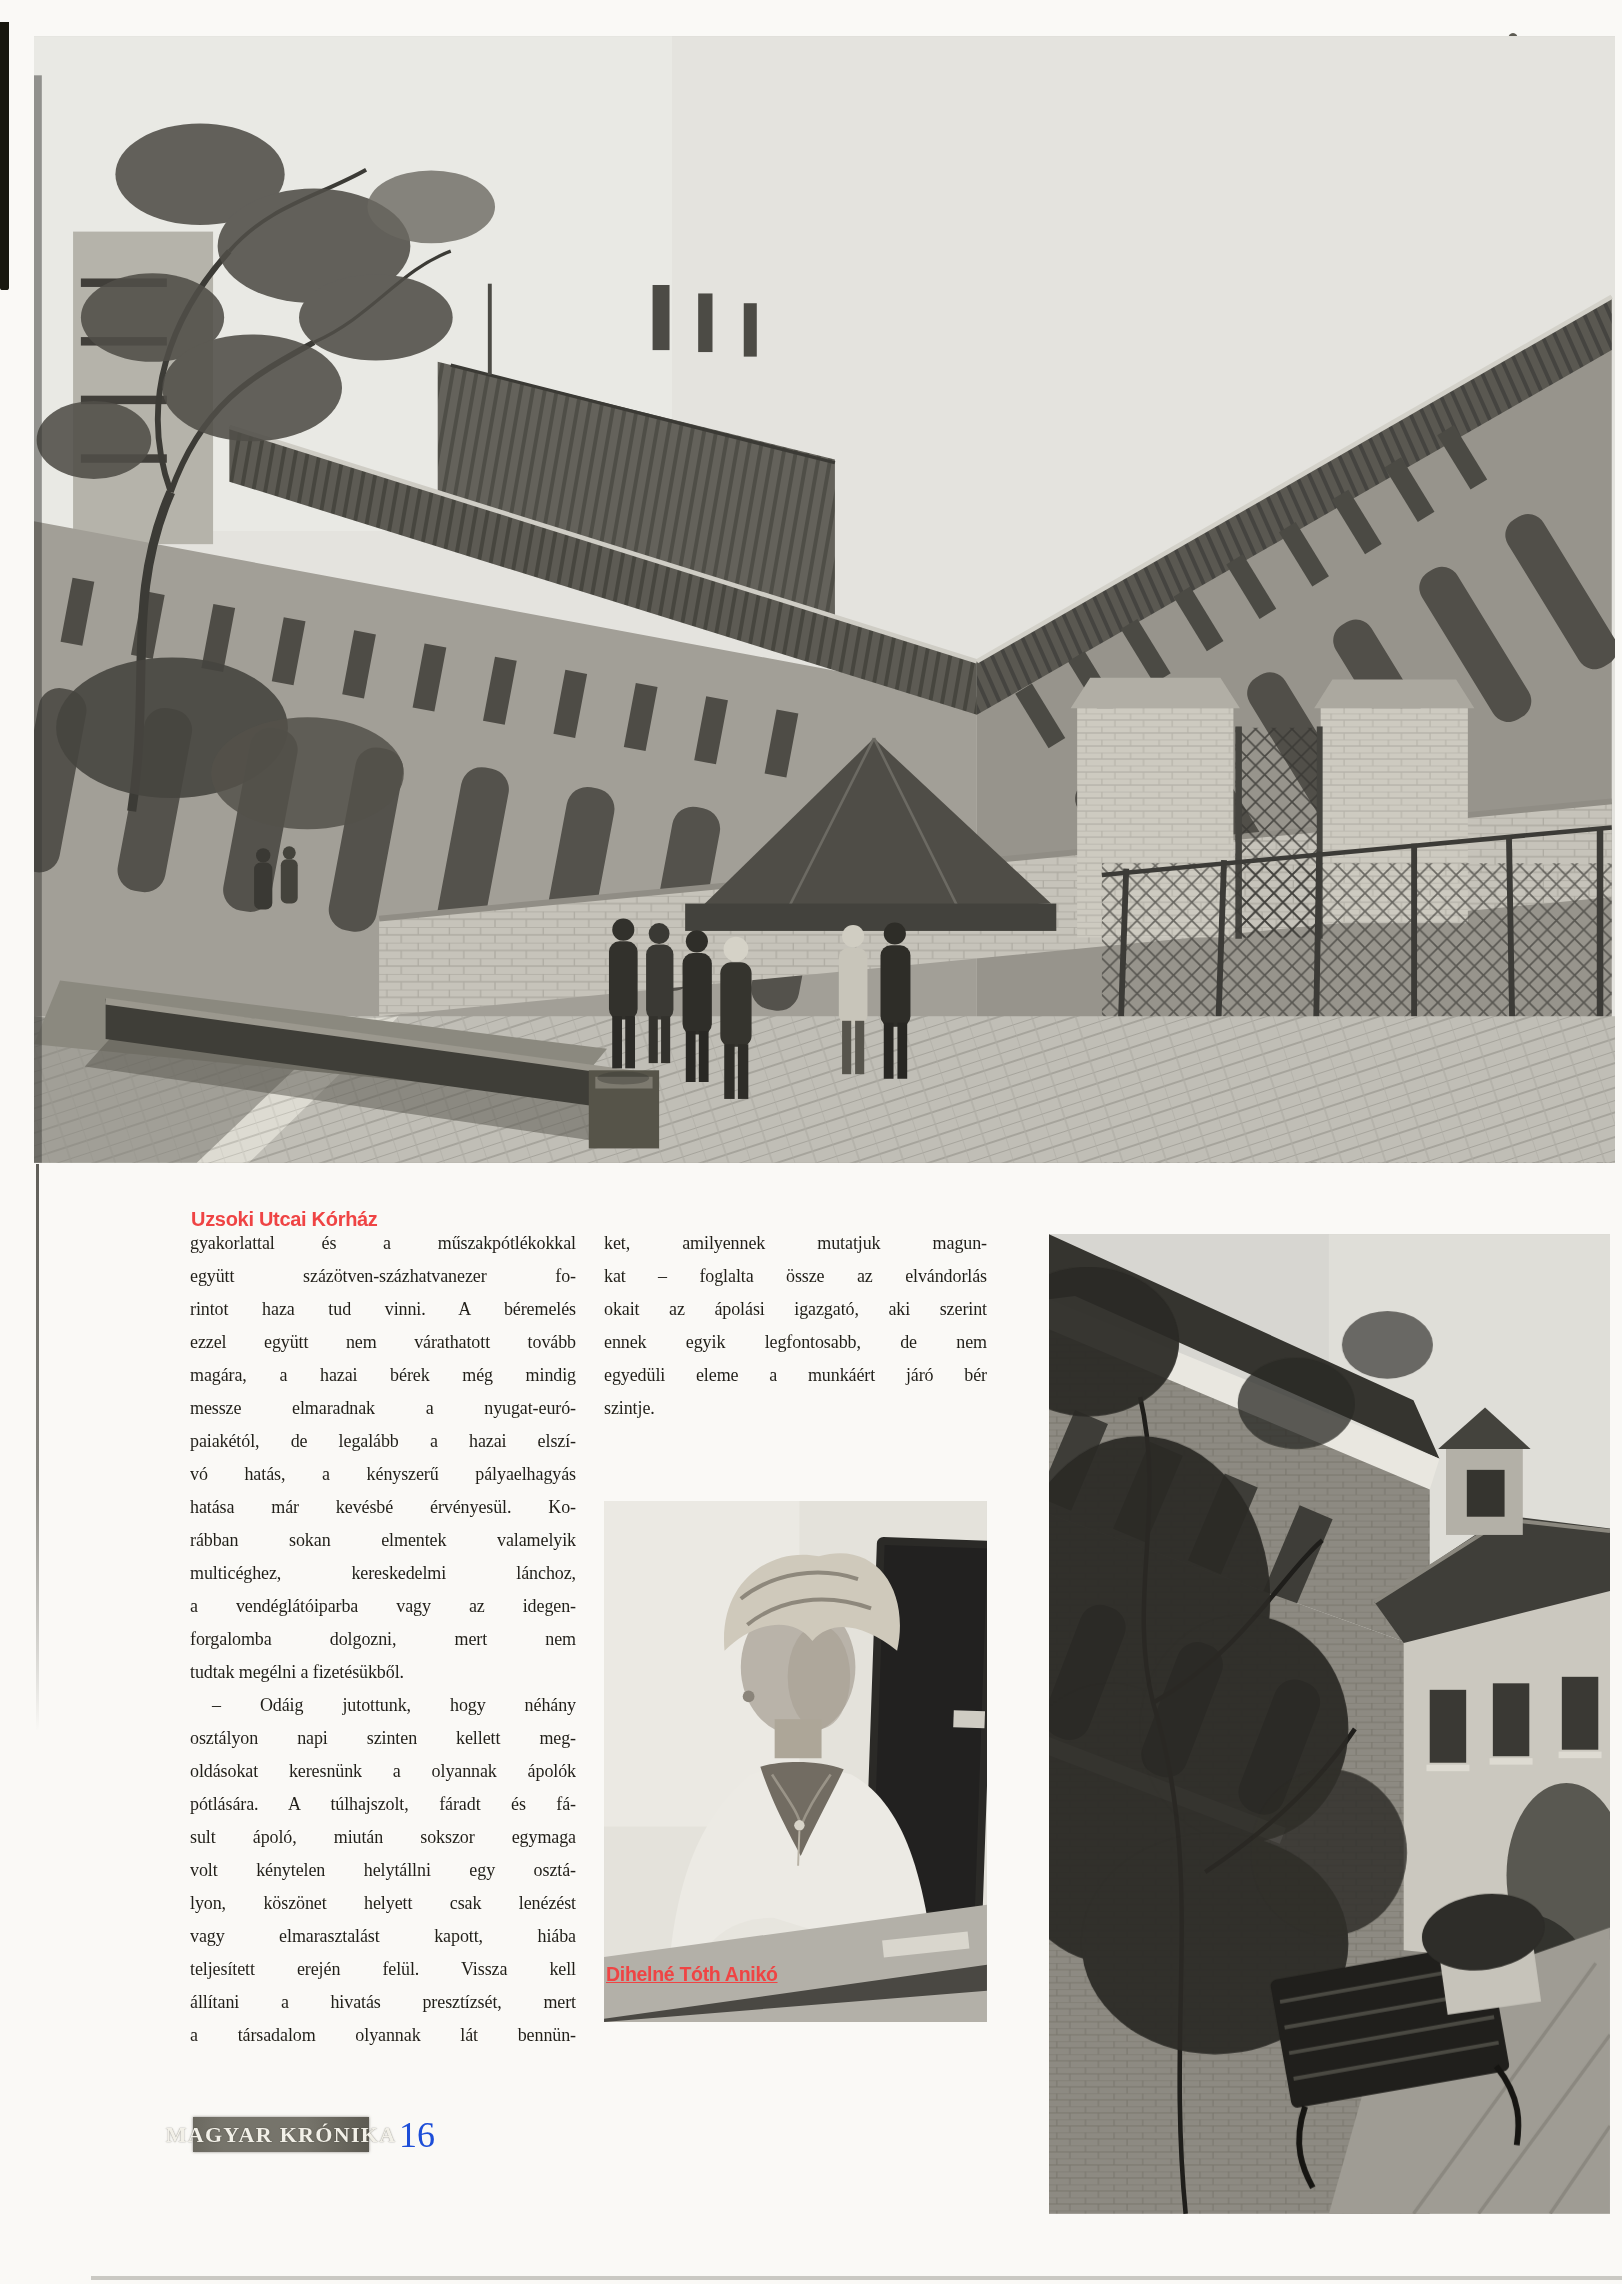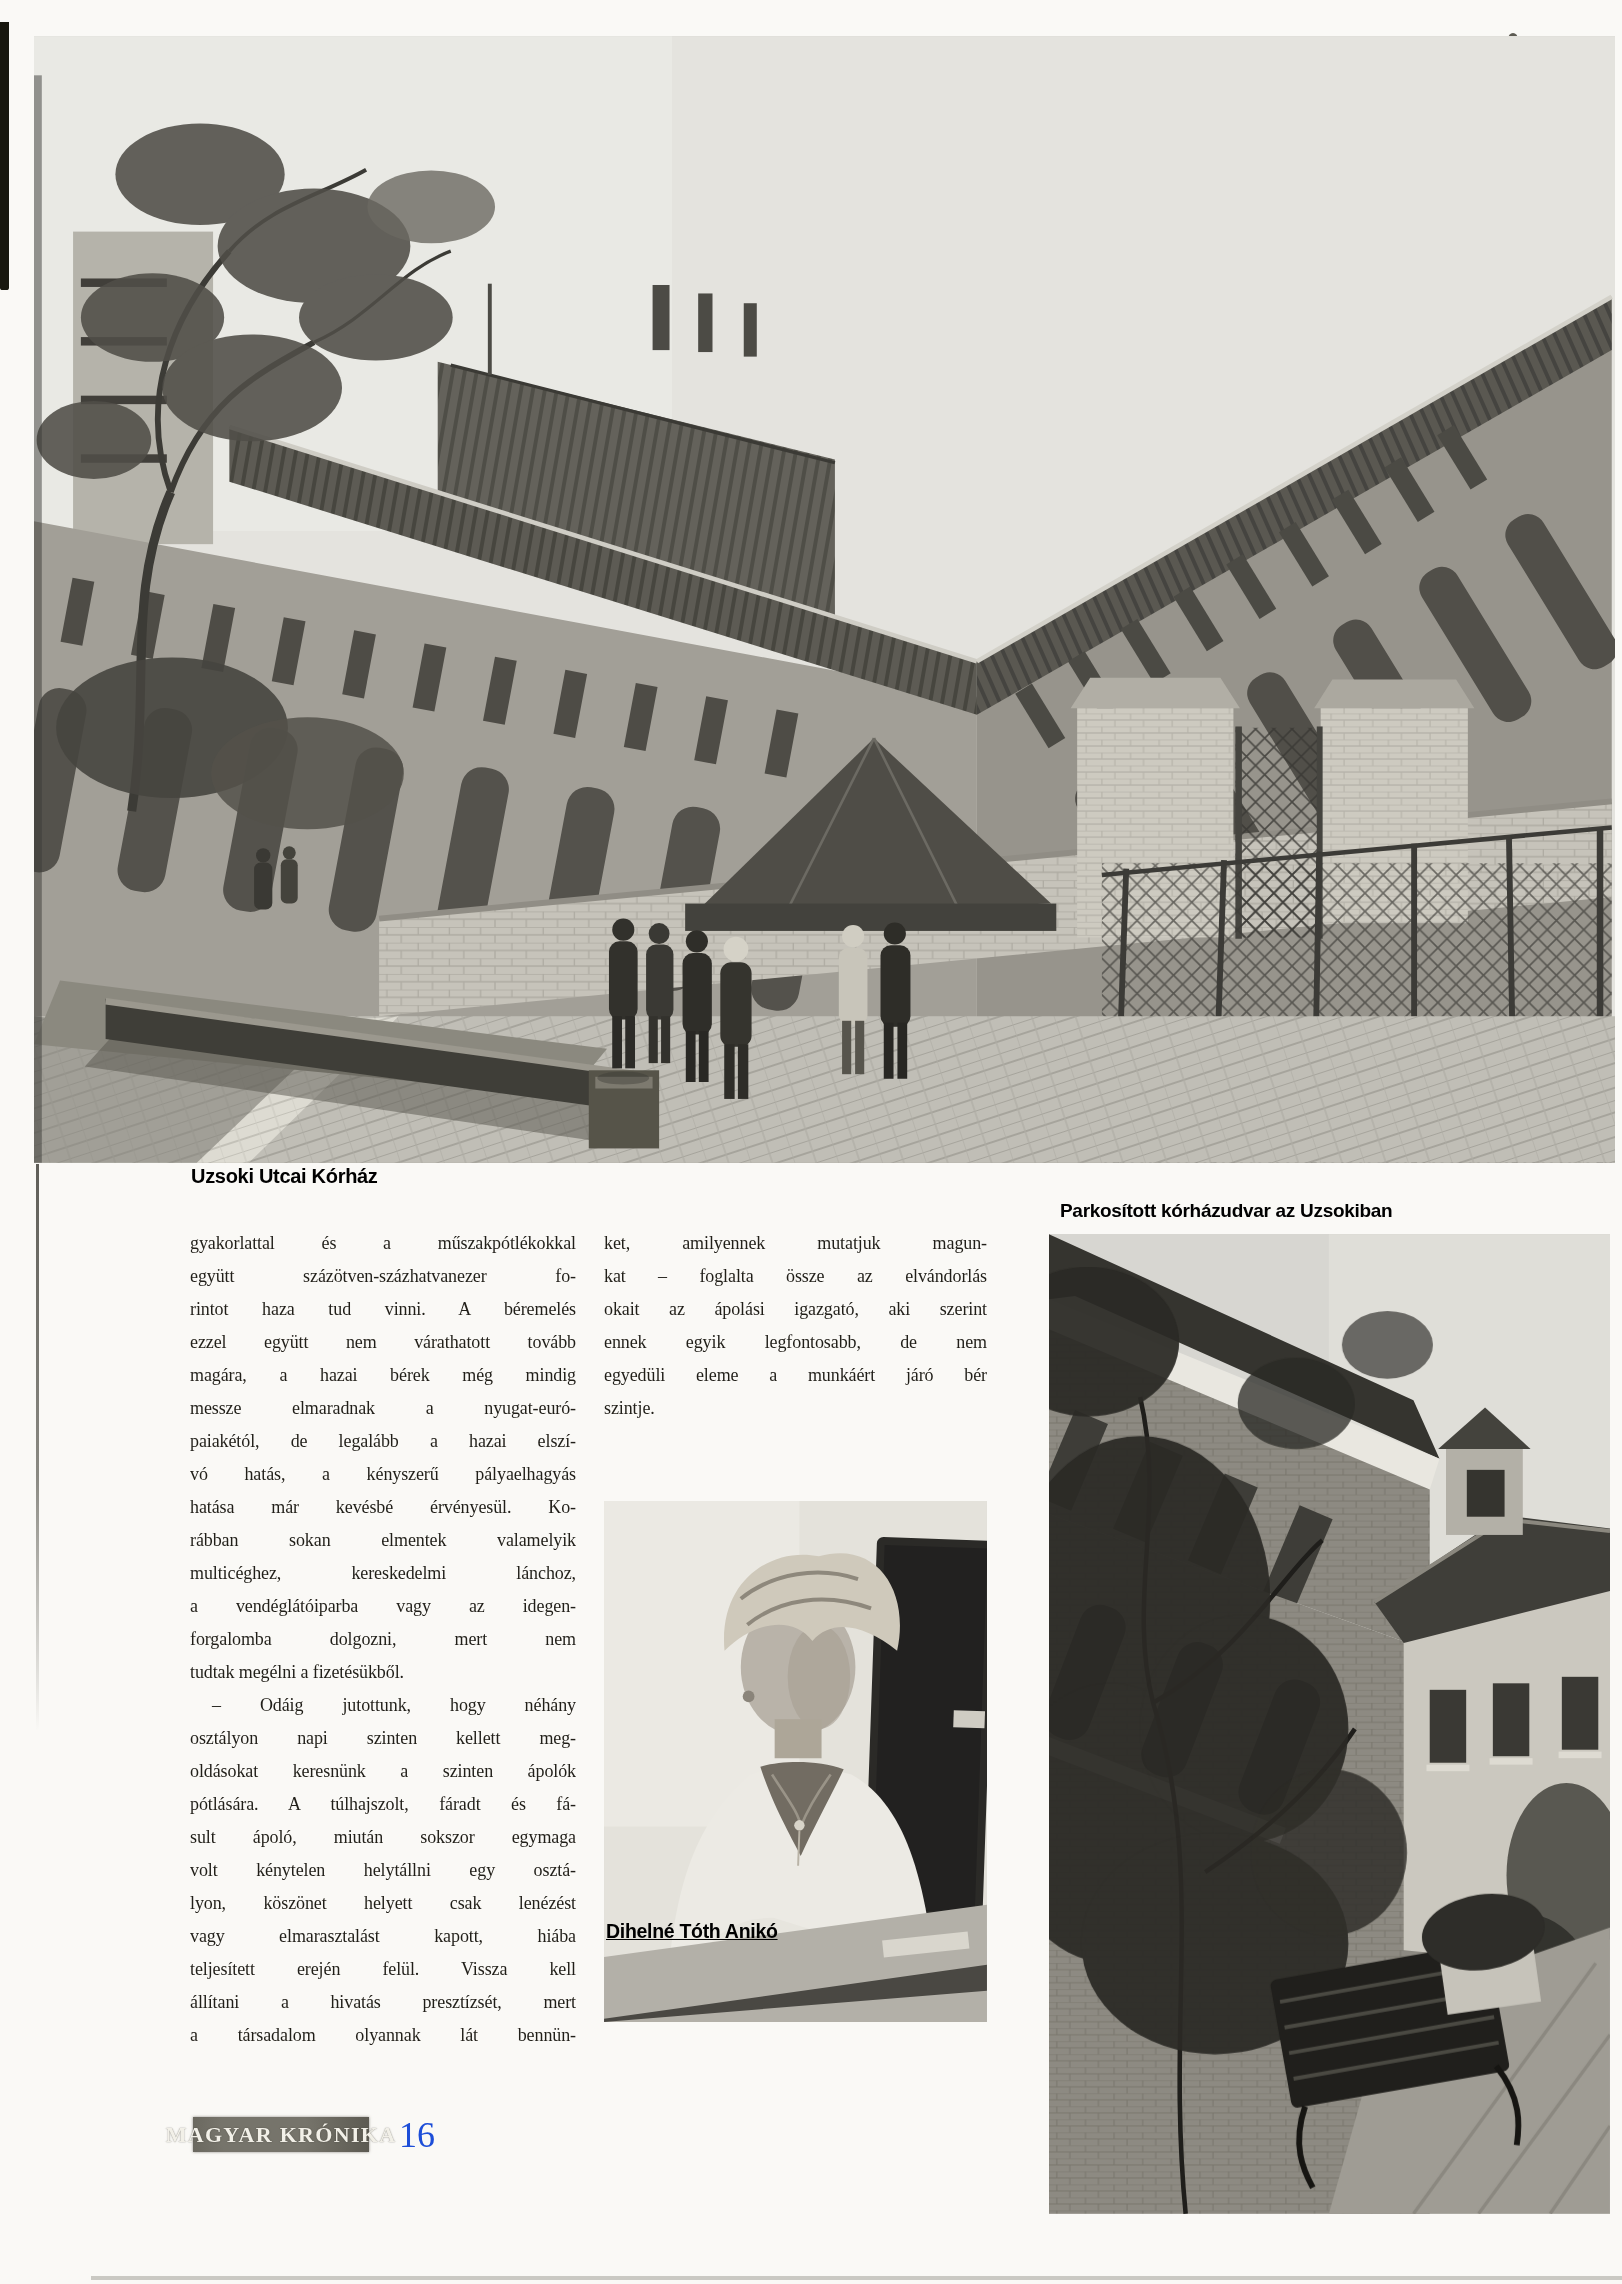--- a/index.html
+++ b/index.html
@@ -23,21 +23,21 @@
     font-weight:bold;font-size:37px;line-height:40px;color:#f3f1ea;letter-spacing:-0.7px;
     transform:scaleX(.96);transform-origin:left top;text-shadow:0 0 2px rgba(40,40,35,.5);}
   .logo-issue{position:absolute;left:26px;top:115px;font-family:"Liberation Sans",sans-serif;
     font-weight:bold;font-size:35px;color:#d9d6ca;letter-spacing:0.7px;opacity:.92;}
   .logo-underline{position:absolute;left:26px;top:160px;width:195px;height:3.3px;background:#434238;opacity:.85;}
   .logo-month{position:absolute;left:27px;top:168px;font-family:"Liberation Sans",sans-serif;
     font-size:23.4px;color:#403f37;letter-spacing:0.7px;}
 
   
   .caption{position:absolute;font-family:"Liberation Sans",sans-serif;font-weight:bold;
-    color:#000000;letter-spacing:-0.3px;}
+    color:#ef4444;letter-spacing:-0.3px;margin-top:43px;}
   .cap-main{left:191px;top:1165px;font-size:20px;}
   .cap-right{left:1060px;top:1200px;font-size:19px;}
   .cap-portrait{left:606px;top:1920px;font-size:19.5px;text-decoration:underline;}
 
   
   .col{position:absolute;color:#211f19;font-size:18px;line-height:33px;letter-spacing:-0.1px;}
   .col1{left:190px;top:1227px;width:386px;}
   .col2{left:604px;top:1227px;width:383px;}
   .ln{text-align:justify;text-align-last:justify;height:33px;overflow:hidden;white-space:nowrap;}
   .ln.end{text-align-last:left;}
@@ -366,21 +366,21 @@
     <div class="ln">paiakétól, de legalább a hazai elszí-</div>
     <div class="ln">vó hatás, a kényszerű pályaelhagyás</div>
     <div class="ln">hatása már kevésbé érvényesül. Ko-</div>
     <div class="ln">rábban sokan elmentek valamelyik</div>
     <div class="ln">multicéghez, kereskedelmi lánchoz,</div>
     <div class="ln">a vendéglátóiparba vagy az idegen-</div>
     <div class="ln">forgalomba dolgozni, mert nem</div>
     <div class="ln end">tudtak megélni a fizetésükből.</div>
     <div class="ln start">– Odáig jutottunk, hogy néhány</div>
     <div class="ln">osztályon napi szinten kellett meg-</div>
-    <div class="ln">oldásokat keresnünk a szinten ápolók</div>
+    <div class="ln">oldásokat keresnünk a olyannak ápolók</div>
     <div class="ln">pótlására. A túlhajszolt, fáradt és fá-</div>
     <div class="ln">sult ápoló, miután sokszor egymaga</div>
     <div class="ln">volt kénytelen helytállni egy osztá-</div>
     <div class="ln">lyon, köszönet helyett csak lenézést</div>
     <div class="ln">vagy elmarasztalást kapott, hiába</div>
     <div class="ln">teljesített erején felül. Vissza kell</div>
     <div class="ln">állítani a hivatás presztízsét, mert</div>
     <div class="ln">a társadalom olyannak lát bennün-</div>
   </div>
 

